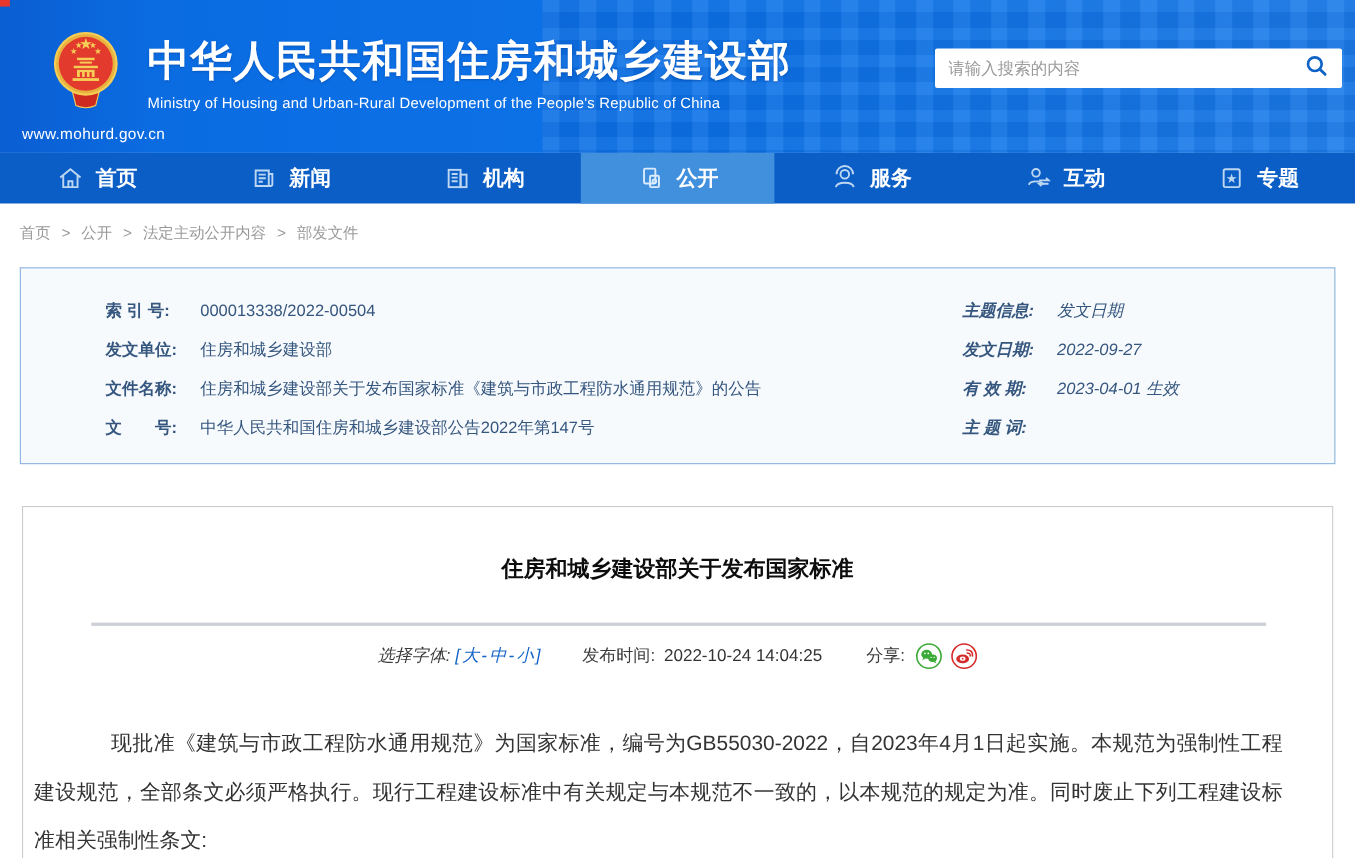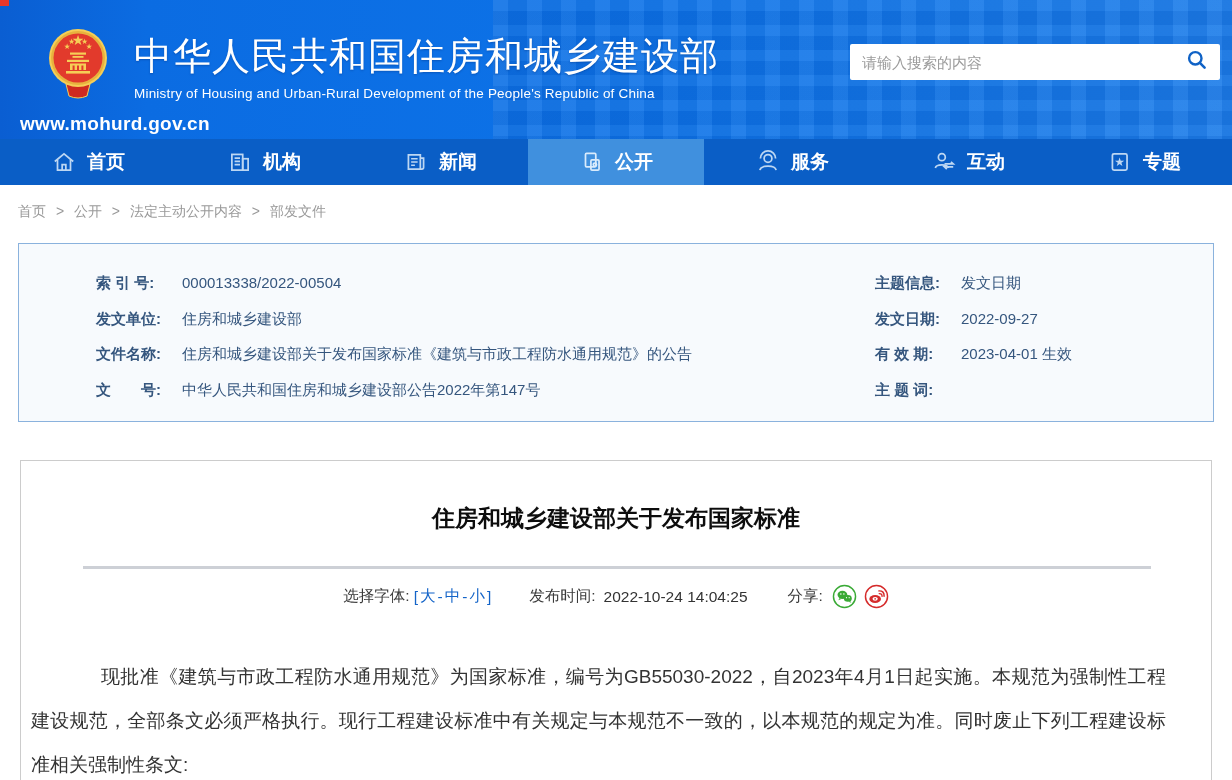--- a/index.html
+++ b/index.html
@@ -13,23 +13,23 @@
   
   .header { position:relative; height:139px; overflow:hidden;
     background:linear-gradient(90deg,#0a5ed2 0%,#0b6ce2 12%,#0d73e8 55%,#1b7ce9 100%); }
   .building-texture { position:absolute; right:0; top:0; width:60%; height:100%;
     background:
       repeating-linear-gradient(90deg, rgba(255,255,255,.055) 0 15px, rgba(3,30,95,.05) 15px 34px),
       repeating-linear-gradient(180deg, rgba(255,255,255,.045) 0 11px, rgba(3,30,95,.055) 11px 25px);
   }
   .corner-dot { position:absolute; left:0; top:0; width:9px; height:6px; background:#e8372b; }
   .emblem { position:absolute; left:46px; top:22px; }
-  .site-url { position:absolute; left:20px; top:113px; color:#fff; font-weight:bold; font-size:19px; letter-spacing:.3px;text-align:center; }
+  .site-url { position:absolute; left:20px; top:113px; color:#fff; font-weight:normal; font-size:14px; letter-spacing:.3px;text-align:center; }
   .title-block { position:absolute; left:134px; top:34px; color:#fff; }
-  .title-cn { font-size:38px; font-weight:normal; letter-spacing:1px; line-height:44px;
+  .title-cn { font-size:38px; font-weight:bold; letter-spacing:1px; line-height:44px;
     text-shadow:0 1px 2px rgba(0,40,110,.35); }
   .title-en { font-size:13.5px; margin-top:8px; letter-spacing:.2px; }
   .search-box { position:absolute; right:12px; top:44px; width:370px; height:36px;
     background:#fff; border-radius:2px; display:flex; align-items:center; }
   .search-input { flex:1; height:100%; border:0; outline:0; background:transparent;
     padding:12px 12px; font-size:15px; color:#333; font-family:inherit; }
   .search-input::placeholder { color:#9b9b9b; }
   .search-btn { width:46px; height:100%; display:flex; align-items:center; justify-content:center; cursor:pointer; }
 
   
@@ -41,33 +41,33 @@
 
   
   .breadcrumb { margin:18px 0 0 18px; font-size:14px; color:#999; }
   .breadcrumb .crumb { cursor:pointer; }
   .breadcrumb .sep { margin:0 6px; }
 
   
   .info-box { margin:22px 18px 0; border:1px solid #8ab2dd; background:#f7fafd;
     display:flex; padding:21px 0 14px; }
   .info-col-left { width:856px; padding-left:77px; }
-  .info-col-right { flex:1; }
+  .info-col-right { flex:1;font-style:italic; }
   .info-row { display:flex; line-height:35.5px; font-size:15px; color:#35567e; }
   .info-label { font-weight:bold; min-width:80px; white-space:pre; }
   .info-value { margin-left:6px; }
 
   
   .content-box { margin:38px 20px 0; border:1px solid #ccc; background:#fff; height:380px; }
-  .article-title { margin-top:38px; text-align:center; font-size:23px; font-weight:bold;
+  .article-title { margin-top:38px; text-align:center; font-size:20px; font-weight:bold;
     color:#0d0d0d; line-height:39px; }
   .article-rule { height:3px; background:#cdd0d6; margin:28px 60px 0 62px; }
   .article-meta { margin-top:15px; display:flex; justify-content:center; align-items:center;
     font-size:15.5px; color:#3b3b3b; }
-  .font-selector { display:flex; align-items:center; }
+  .font-selector { display:flex; align-items:center;font-style:italic; }
   .font-selector .blue { color:#1464c8; }
   .font-selector .size-btn { cursor:pointer; margin:0 2px; }
   .meta-gap-a { margin-left:38px; }
   .meta-gap-b { margin-left:40px; }
   .publish-time { margin-left:8px; color:#333; }
   .share-icons { display:flex; align-items:center; gap:7px; margin-left:9px; }
   .share-icon { cursor:pointer; display:flex; }
   .article-body { margin-top:46px; padding:0 45px 0 10px; font-size:19px; color:#333;
     line-height:44px; text-align:justify; text-indent:70px; }
 </style>
@@ -127,36 +127,36 @@
         <path d="M3.5 11.5 L12 4.5 L20.5 11.5"></path>
           <path d="M6 10 V19.5 H18 V10"></path>
           <path d="M10.3 19.5 V14.5 H13.7 V19.5"></path>
       </svg>
     </span>
     <span class="nav-label">首页</span>
   </div>
   <div class="nav-item">
     <span class="nav-icon">
       <svg width="26" height="26" viewBox="0 0 24 24" fill="none" stroke="#bdd7f3" stroke-width="1.6">
+        <path d="M5 5.5 H16 V18.5 H5 Z"></path>
+          <path d="M16 8.5 H19 V17 C19 18 18.3 18.5 17.4 18.5 H16"></path>
+        <path d="M7.5 9 H13.5 M7.5 12 H13.5 M7.5 15 H11"></path>
+      </svg>
+    </span>
+    <span class="nav-label">新闻</span>
+  </div>
+  <div class="nav-item">
+    <span class="nav-icon">
+      <svg width="26" height="26" viewBox="0 0 24 24" fill="none" stroke="#bdd7f3" stroke-width="1.6">
         <rect x="4.5" y="5" width="10" height="14.5"></rect>
           <path d="M7 8.5 H12 M7 11.5 H12 M7 14.5 H12"></path>
         <rect x="14.5" y="9" width="5" height="10.5"></rect>
       </svg>
     </span>
     <span class="nav-label">机构</span>
-  </div>
-  <div class="nav-item">
-    <span class="nav-icon">
-      <svg width="26" height="26" viewBox="0 0 24 24" fill="none" stroke="#bdd7f3" stroke-width="1.6">
-        <path d="M5 5.5 H16 V18.5 H5 Z"></path>
-          <path d="M16 8.5 H19 V17 C19 18 18.3 18.5 17.4 18.5 H16"></path>
-        <path d="M7.5 9 H13.5 M7.5 12 H13.5 M7.5 15 H11"></path>
-      </svg>
-    </span>
-    <span class="nav-label">新闻</span>
   </div>
   <div class="nav-item active">
     <span class="nav-icon">
       <svg width="26" height="26" viewBox="0 0 24 24" fill="none" stroke="#d9ebfc" stroke-width="1.6">
         <rect x="6" y="4" width="9.5" height="12.5" rx="1"></rect>
           <rect x="11" y="10" width="7.5" height="9.5" rx="1"></rect>
         <circle cx="14.7" cy="14.5" r="1.5"></circle>
       </svg>
     </span>
     <span class="nav-label">公开</span>

